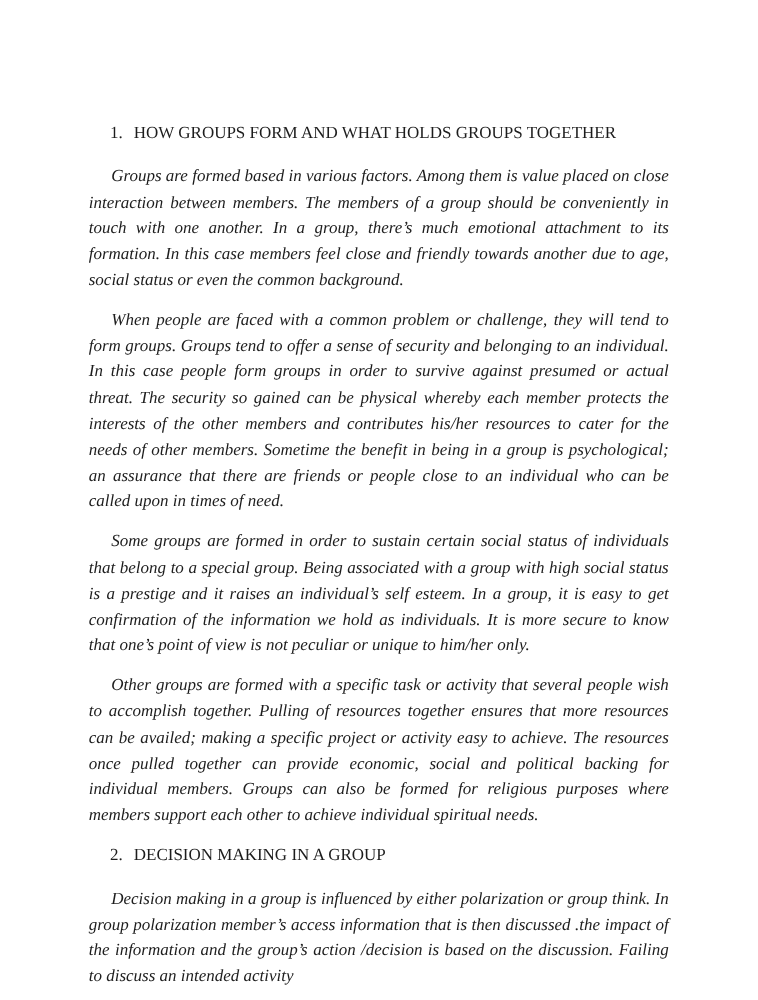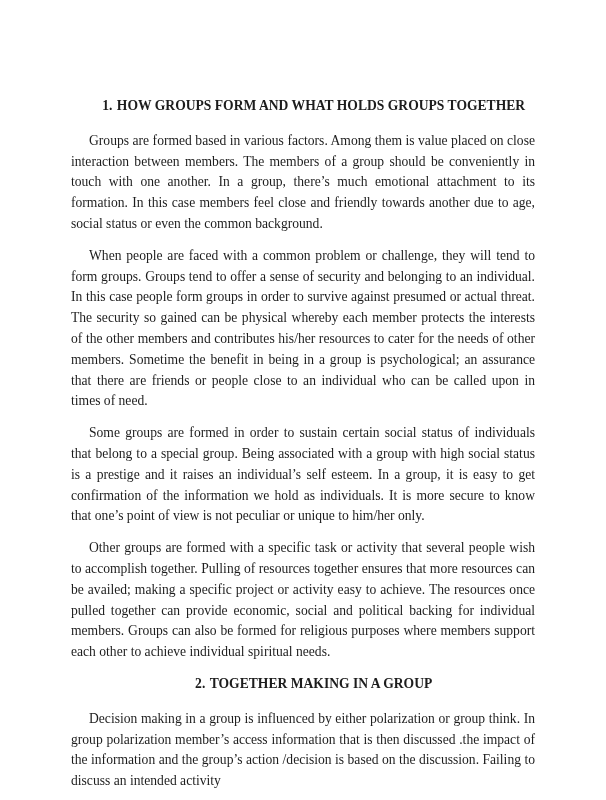--- a/index.html
+++ b/index.html
@@ -16,32 +16,32 @@
     padding: 96px 71px 0 71px;
     overflow: hidden;
     font-family: "Liberation Serif", "DejaVu Serif", serif;
     font-size: 13.6px;
     line-height: 20.8px;
     color: #1d1d1d;
   }
   .doc-heading {
     padding-left: 17px;
     margin: 0 0 14px 0;
-    text-align: center;
+    text-align: left;
     white-space: nowrap;
-    font-weight: bold;
   }
   .doc-heading .h-num {
     display: inline-block;
     width: 19px;
   }
   .doc-paragraph {
     margin: 0 0 11px 0;
     text-align: justify;
     text-indent: 18px;
+    font-style: italic;
   }
   .doc-paragraph:last-child {
     margin-bottom: 16px;
   }
 </style>
 </head>
 <body>
 
 <div class="page">
 
@@ -51,18 +51,18 @@
 
   <p class="doc-paragraph">Groups are formed based in various factors. Among them is value placed on close interaction between members. The members of a group should be conveniently in touch with one another. In a group, there’s much emotional attachment to its formation. In this case members feel close and friendly towards another due to age, social status or even the common background.</p>
 
   <p class="doc-paragraph">When people are faced with a common problem or challenge, they will tend to form groups. Groups tend to offer a sense of security and belonging to an individual. In this case people form groups in order to survive against presumed or actual threat. The security so gained can be physical whereby each member protects the interests of the other members and contributes his/her resources to cater for the needs of other members. Sometime the benefit in being in a group is psychological; an assurance that there are friends or people close to an individual who can be called upon in times of need.</p>
 
   <p class="doc-paragraph">Some groups are formed in order to sustain certain social status of individuals that belong to a special group. Being associated with a group with high social status is a prestige and it raises an individual’s self esteem. In a group, it is easy to get confirmation of the information we hold as individuals. It is more secure to know that one’s point of view is not peculiar or unique to him/her only.</p>
 
   <p class="doc-paragraph">Other groups are formed with a specific task or activity that several people wish to accomplish together. Pulling of resources together ensures that more resources can be availed; making a specific project or activity easy to achieve. The resources once pulled together can provide economic, social and political backing for individual members. Groups can also be formed for religious purposes where members support each other to achieve individual spiritual needs.</p>
 
   <div class="doc-heading">
-    <span class="h-num">2.</span><span>TOGETHER MAKING IN A GROUP</span>
+    <span class="h-num">2.</span><span>DECISION MAKING IN A GROUP</span>
   </div>
 
   <p class="doc-paragraph">Decision making in a group is influenced by either polarization or group think. In group polarization member’s access information that is then discussed .the impact of the information and the group’s action /decision is based on the discussion. Failing to discuss an intended activity</p>
 
 </div>
 
 </body></html>

